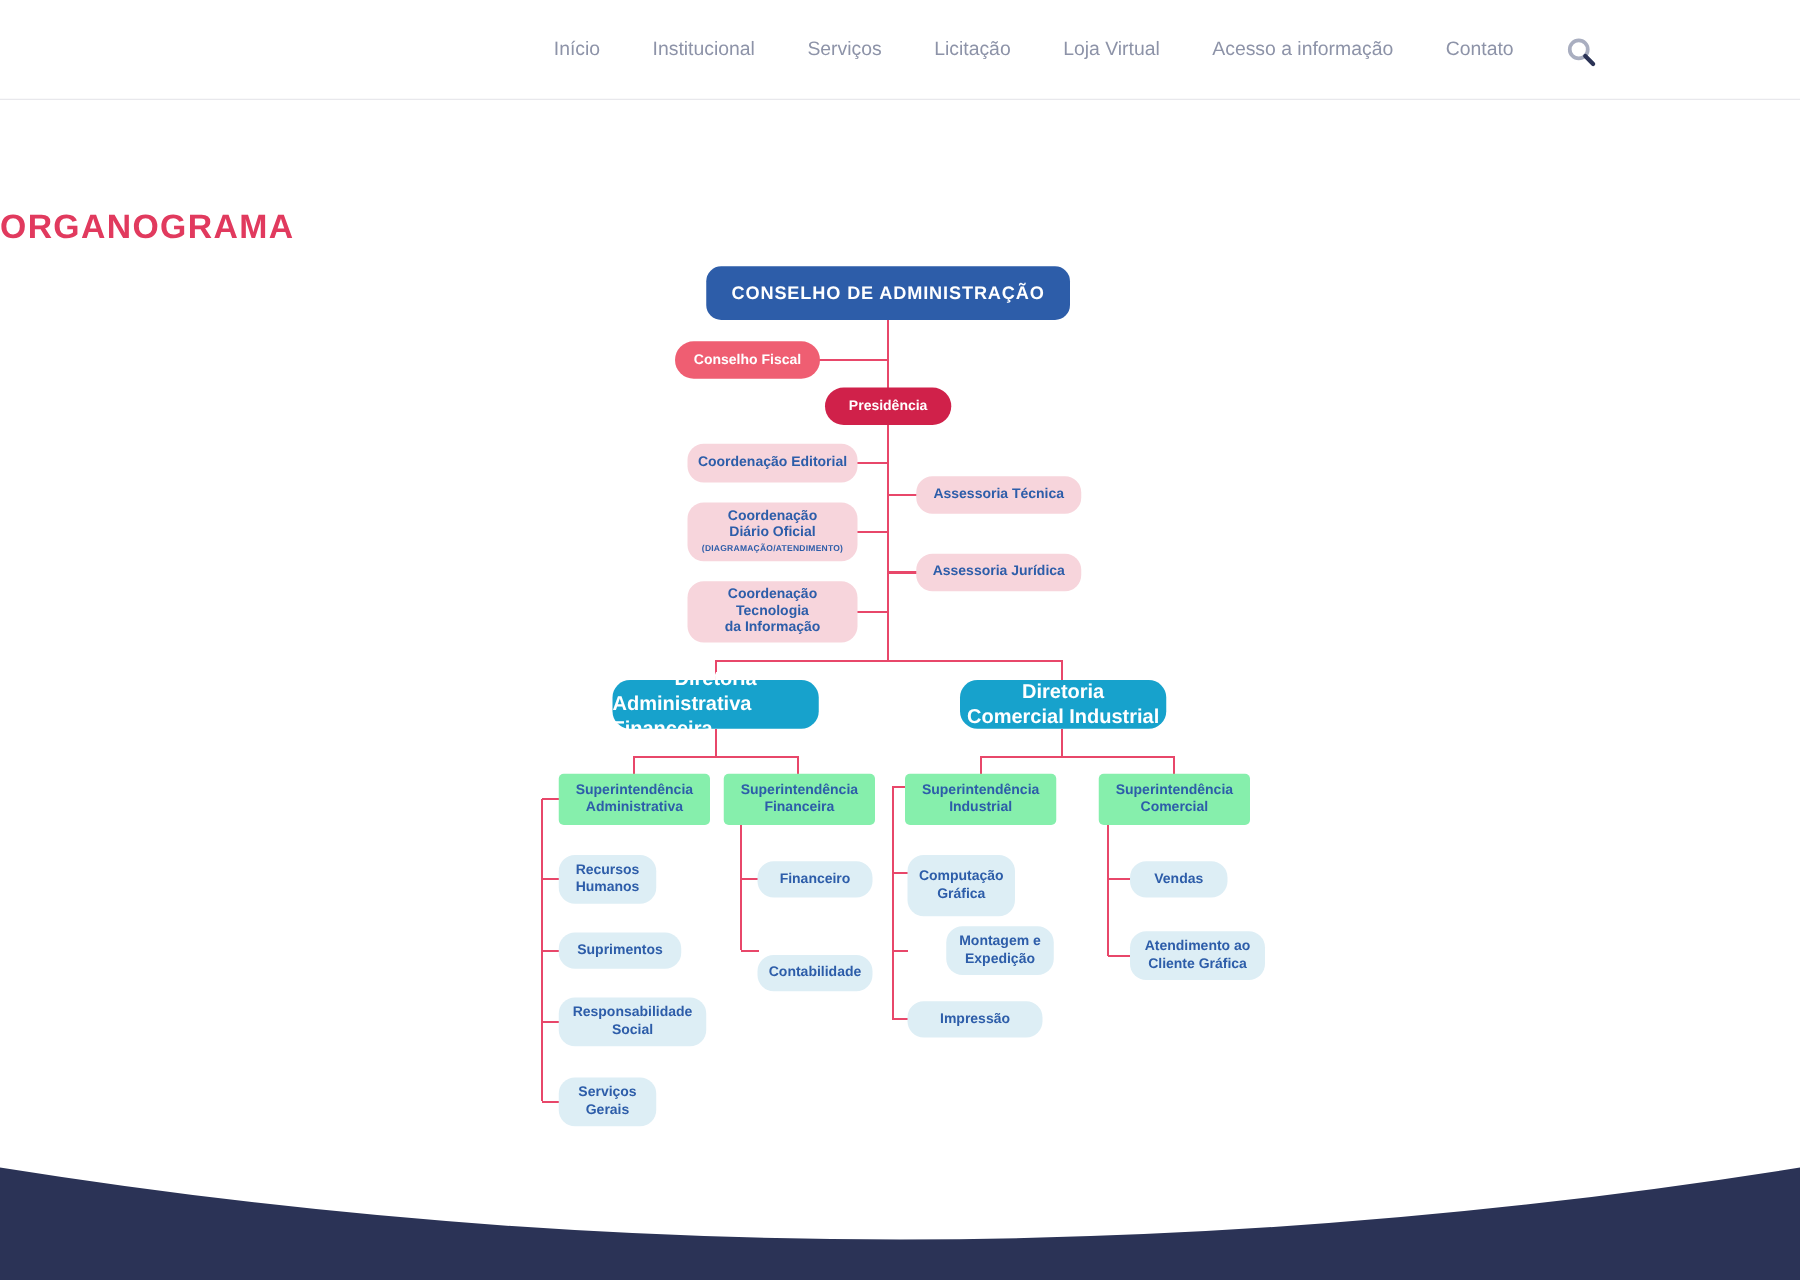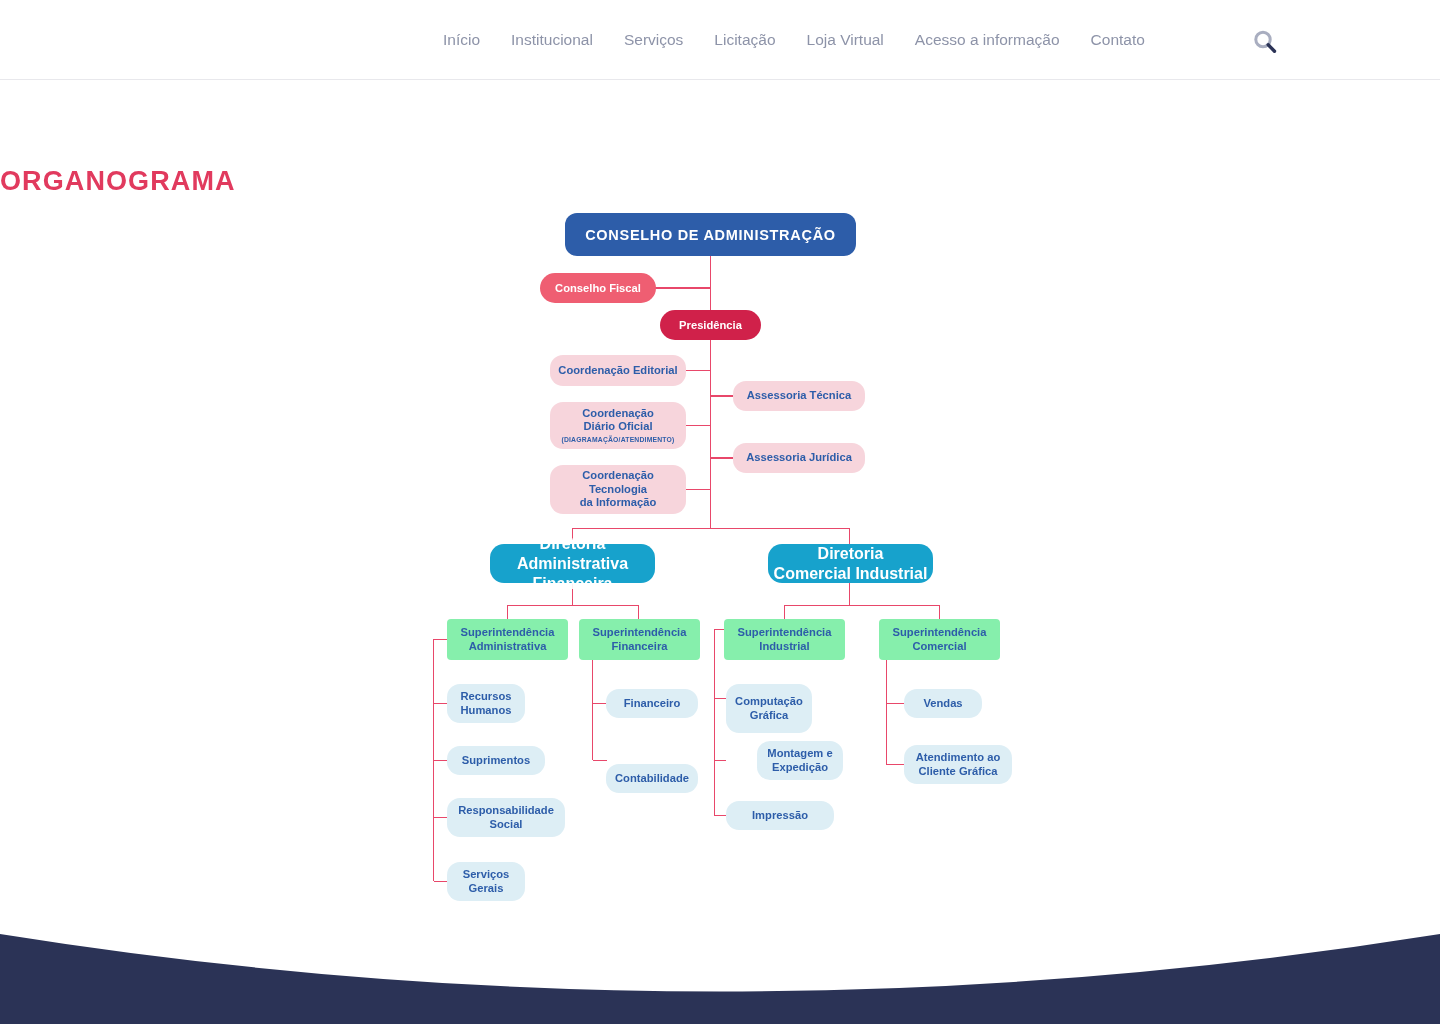--- a/index.html
+++ b/index.html
@@ -34,21 +34,21 @@
   }
   .brand-l2 { margin-top: 1px; }
   .brand-l3 {
     display: block; margin-top: 3px;
     font-size: 8.4px; font-weight: bold;
     letter-spacing: 1.3px; color: #6f7490;
   }
 
   #main-nav {
     position: absolute; left: 443px; top: 0;
-    height: 80px; display: flex; align-items: center; gap: 5px;
+    height: 80px; display: flex; align-items: center; gap: 16px;
   }
   .nav-link {
     font-size: 15.5px; color: #8d93a8;
     text-decoration: none; white-space: nowrap;
     padding: 4px 0; margin-right: 26px;
     cursor: pointer;
   }
   .nav-link:last-child { margin-right: 0; }
 
   #search-button {
@@ -73,21 +73,21 @@
   #connectors {
     position: absolute; top: 0; left: 0;
     width: 1440px; height: 960px;
     pointer-events: none;
   }
 
   .node {
     position: absolute;
     display: flex; flex-direction: column;
     align-items: center; justify-content: center;
-    text-align: center;
+    text-align: left;
     border-radius: 14px;
     z-index: 4;
     cursor: pointer;
   }
   .node .nlabel { display: block; }
   .node .nsub {
     display: block; margin-top: 2px;
     font-size: 6.8px; font-weight: bold; letter-spacing: .2px;
   }
 

